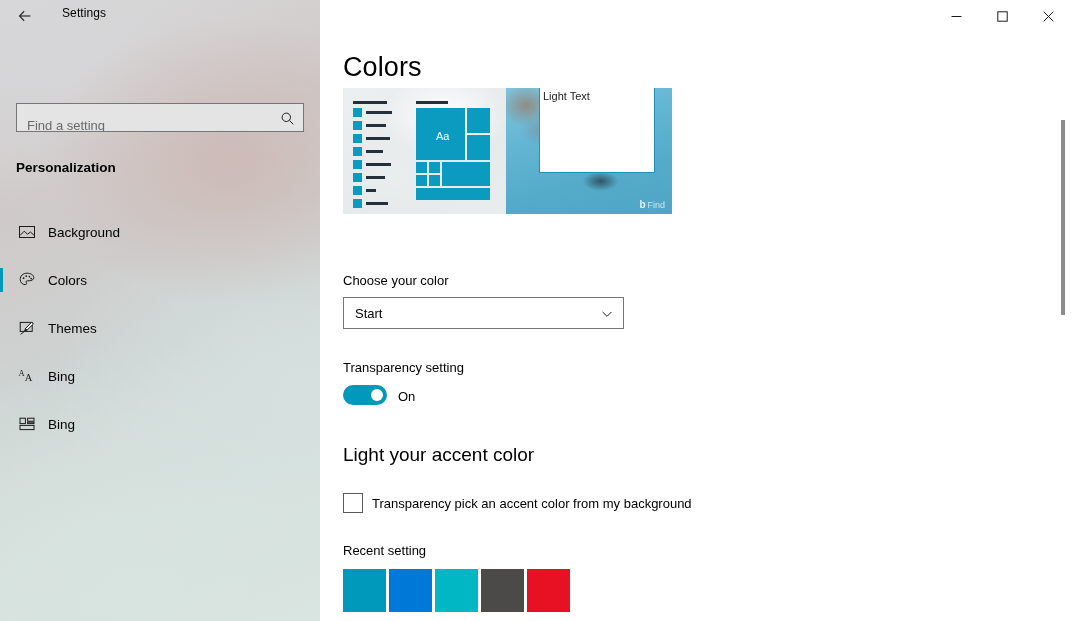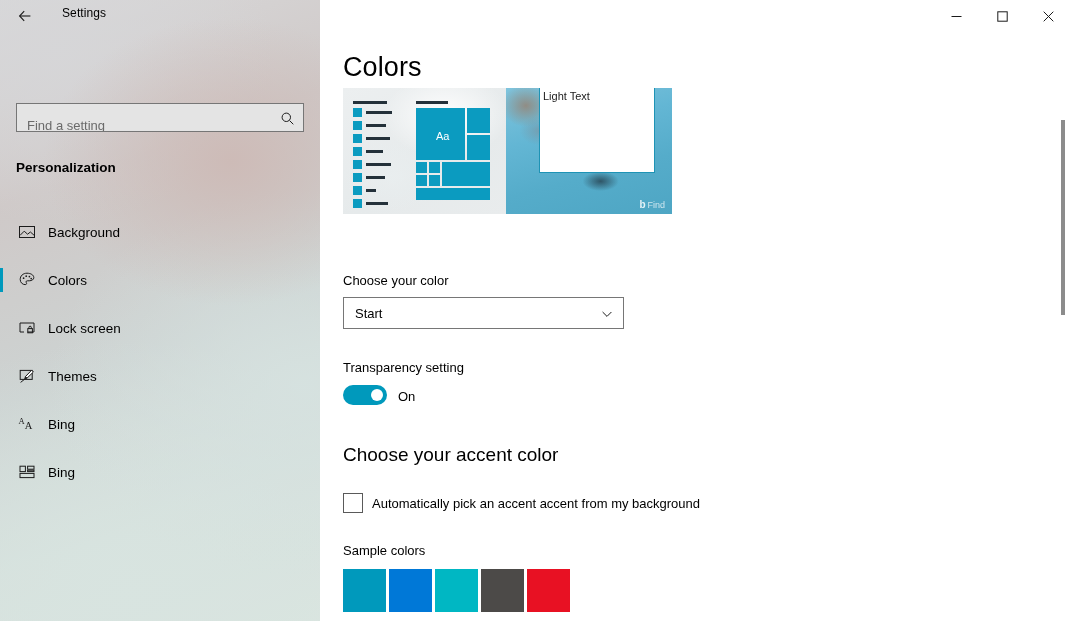--- a/index.html
+++ b/index.html
@@ -352,32 +352,20 @@
             <path d="M9 2.2 C5 2.2 2.2 4.9 2.2 8.4 C2.2 11.6 4.6 13.6 7 13.6 C8.2 13.6 8.6 13.1 8.6 12.5 C8.6 11.8 8 11.6 8 10.9 C8 10.2 8.6 9.8 9.4 9.8 H11.2 C14 9.8 15.8 8.4 15.8 6.6 C15.8 4 12.8 2.2 9 2.2 Z" fill="none" stroke="#1b1b1b" stroke-width="1"></path>
             <circle cx="5.6" cy="7.2" r="0.85" fill="#1b1b1b"></circle>
             <circle cx="8.2" cy="5.2" r="0.85" fill="#1b1b1b"></circle>
             <circle cx="11.4" cy="5.6" r="0.85" fill="#1b1b1b"></circle>
             <circle cx="13.2" cy="7.6" r="0.85" fill="#1b1b1b"></circle>
           </svg>
         </span>
         <span class="nav-label">Colors</span>
       </div>
 
-      <div class="nav-item">
-
-        <span class="nav-icon">
-          <svg width="18" height="18" viewBox="0 0 18 18" aria-hidden="true">
-            <path d="M2 4 H16 V13 H9.6" fill="none" stroke="#1b1b1b" stroke-width="1"></path>
-            <path d="M2 4 V13 H6" fill="none" stroke="#1b1b1b" stroke-width="1"></path>
-            <rect x="9.8" y="9.6" width="4.6" height="4.2" fill="none" stroke="#1b1b1b" stroke-width="1"></rect>
-            <path d="M10.9 9.6 V8.4 A1.2 1.2 0 0 1 13.3 8.4 V9.6" fill="none" stroke="#1b1b1b" stroke-width="1"></path>
-          </svg>
-        </span>
-        <span class="nav-label">Lock screen</span>
-      </div>
 
       <div class="nav-item">
 
         <span class="nav-icon">
           <svg width="18" height="18" viewBox="0 0 18 18" aria-hidden="true">
             <rect x="2.2" y="3.4" width="12" height="9" fill="none" stroke="#1b1b1b" stroke-width="1"></rect>
             <path d="M6.4 12.4 L2.6 15.4" stroke="#1b1b1b" stroke-width="1" fill="none"></path>
             <path d="M7.4 9.6 L13.6 3.2 L15.4 5 L9 11.2 Z" fill="#ffffff" stroke="#1b1b1b" stroke-width="1"></path>
             <path d="M9 11.2 L6.6 12.2 L7.4 9.6" fill="#1b1b1b" stroke="#1b1b1b" stroke-width="0.8"></path>
           </svg>
@@ -508,28 +496,28 @@
         </svg>
       </span>
     </div>
 
     <div class="lbl" style="left:23px; top:360px;">Transparency setting</div>
     <div class="toggle" style="background: rgb(0, 153, 188);">
       <span class="toggle-knob"></span>
     </div>
     <div class="toggle-label">On</div>
 
-    <div class="h2" style="left:23px; top:444px;">Choose your accent color</div>
+    <div class="h2" style="left:23px; top:444px;">Light your accent color</div>
 
     <div class="checkbox-row">
       <span class="checkbox"></span>
-      <span class="checkbox-label">Automatically pick an accent accent from my background</span>
-    </div>
-
-    <div class="lbl" style="left:23px; top:543px;">Sample colors</div>
+      <span class="checkbox-label">Transparency pick an accent color from my background</span>
+    </div>
+
+    <div class="lbl" style="left:23px; top:543px;">Recent setting</div>
 
     <div class="swatches">
       <span class="swatch" style="background: rgb(0, 153, 188);"></span>
       <span class="swatch" style="background: rgb(0, 120, 215);"></span>
       <span class="swatch" style="background: rgb(0, 183, 195);"></span>
       <span class="swatch" style="background: rgb(76, 74, 72);"></span>
       <span class="swatch" style="background: rgb(232, 17, 35);"></span>
     </div>
 
     <div class="scrollbar">

